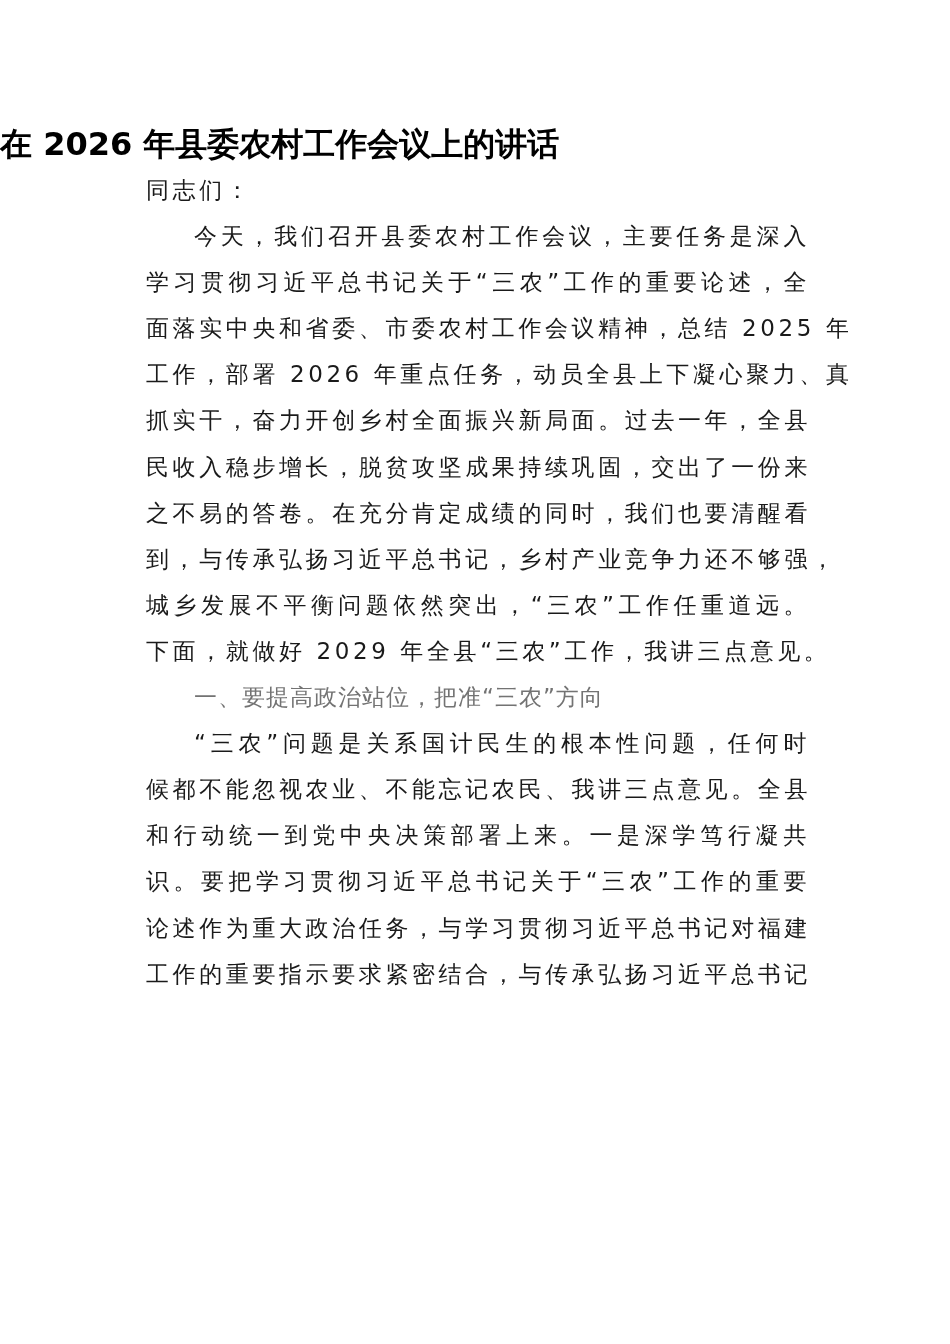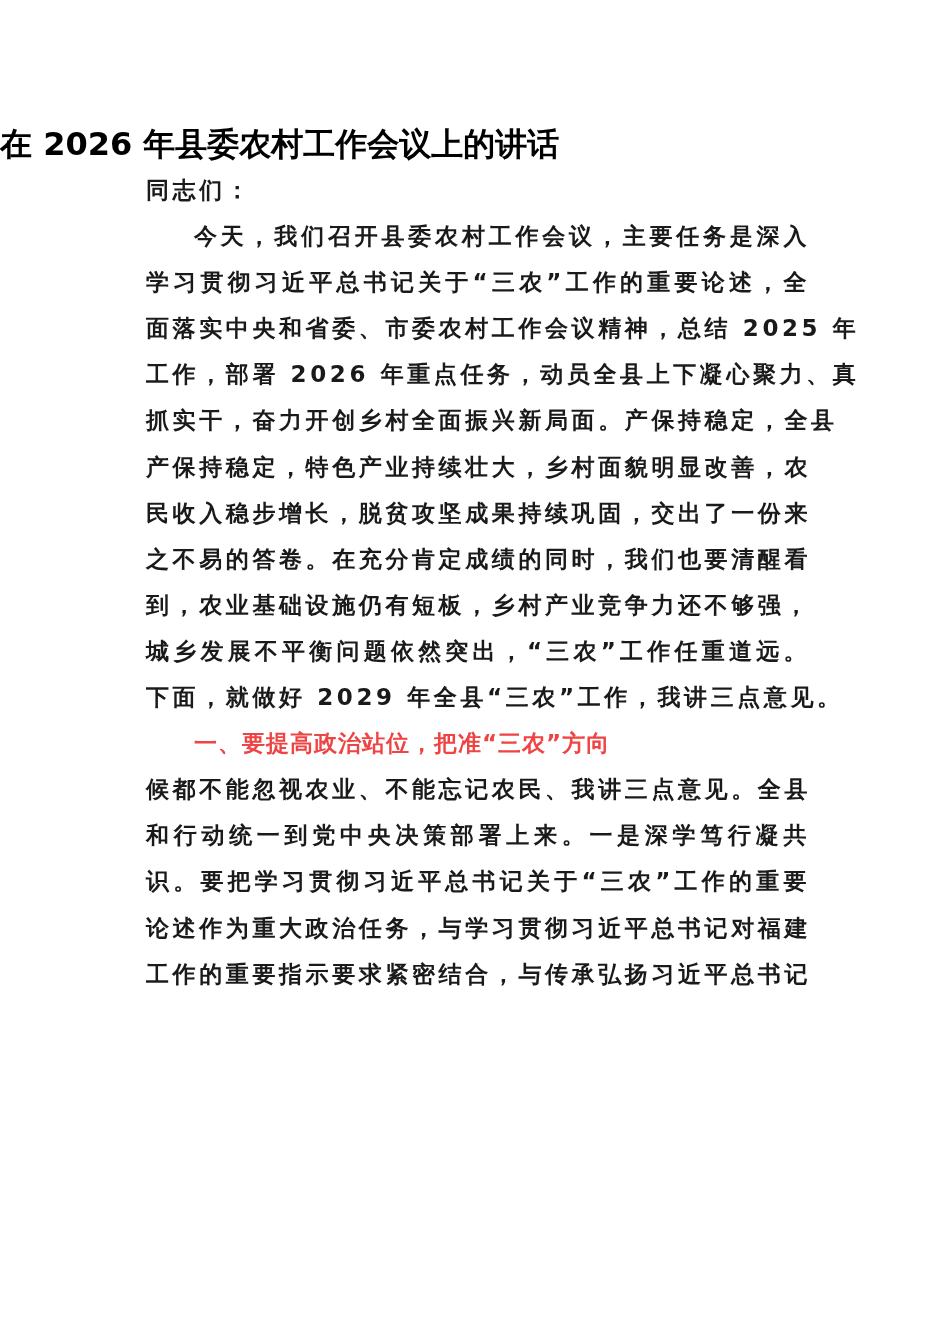--- a/index.html
+++ b/index.html
@@ -44,65 +44,65 @@
     .line {
       display: block;
       height: 46.1px;
       line-height: 46.1px;
       font-size: 23px;
       letter-spacing: 3.6px;
       white-space: nowrap;
       text-align: justify;
       text-align-last: justify;
       color: #1a1a1a;
-      font-weight: 700;
+      font-weight: 400;
     }
     .line.last {
       text-align-last: left;
     }
     .line.indent {
       padding-left: 48px;
     }
     .line.heading {
-      font-weight: bold;
+      font-weight: normal;
       padding-left: 48px;
       text-align-last: left;
       letter-spacing: 1px;
-      color: #ef4444;
+      color: #737373;
     }
     .line.salutation {
       text-align-last: left;
     }
   </style>
 </head>
 <body>
 
 <div class="page">
   <div class="title">在 2026 年县委农村工作会议上的讲话</div>
 
   <div class="body-text">
     <span class="line salutation">同志们：</span>
 
     <div>
       <span class="line indent">今天，我们召开县委农村工作会议，主要任务是深入</span>
       <span class="line">学习贯彻习近平总书记关于“三农”工作的重要论述，全</span>
       <span class="line">面落实中央和省委、市委农村工作会议精神，总结 2025 年</span>
       <span class="line">工作，部署 2026 年重点任务，动员全县上下凝心聚力、真</span>
-      <span class="line">抓实干，奋力开创乡村全面振兴新局面。产保持稳定，全县</span>
-      <span class="line">产保持稳定，特色产业持续壮大，乡村面貌明显改善，农</span>
+      <span class="line">抓实干，奋力开创乡村全面振兴新局面。过去一年，全县</span>
       <span class="line">民收入稳步增长，脱贫攻坚成果持续巩固，交出了一份来</span>
       <span class="line">之不易的答卷。在充分肯定成绩的同时，我们也要清醒看</span>
-      <span class="line">到，农业基础设施仍有短板，乡村产业竞争力还不够强，</span>
+      <span class="line">到，与传承弘扬习近平总书记，乡村产业竞争力还不够强，</span>
       <span class="line">城乡发展不平衡问题依然突出，“三农”工作任重道远。</span>
       <span class="line last">下面，就做好 2029 年全县“三农”工作，我讲三点意见。</span>
     </div>
 
     <span class="line heading">一、要提高政治站位，把准“三农”方向</span>
 
     <div>
+      <span class="line indent">“三农”问题是关系国计民生的根本性问题，任何时</span>
       <span class="line">候都不能忽视农业、不能忘记农民、我讲三点意见。全县</span>
       <span class="line">和行动统一到党中央决策部署上来。一是深学笃行凝共</span>
       <span class="line">识。要把学习贯彻习近平总书记关于“三农”工作的重要</span>
       <span class="line">论述作为重大政治任务，与学习贯彻习近平总书记对福建</span>
       <span class="line">工作的重要指示要求紧密结合，与传承弘扬习近平总书记</span>
     </div>
   </div>
 </div>
 
 </body></html>

